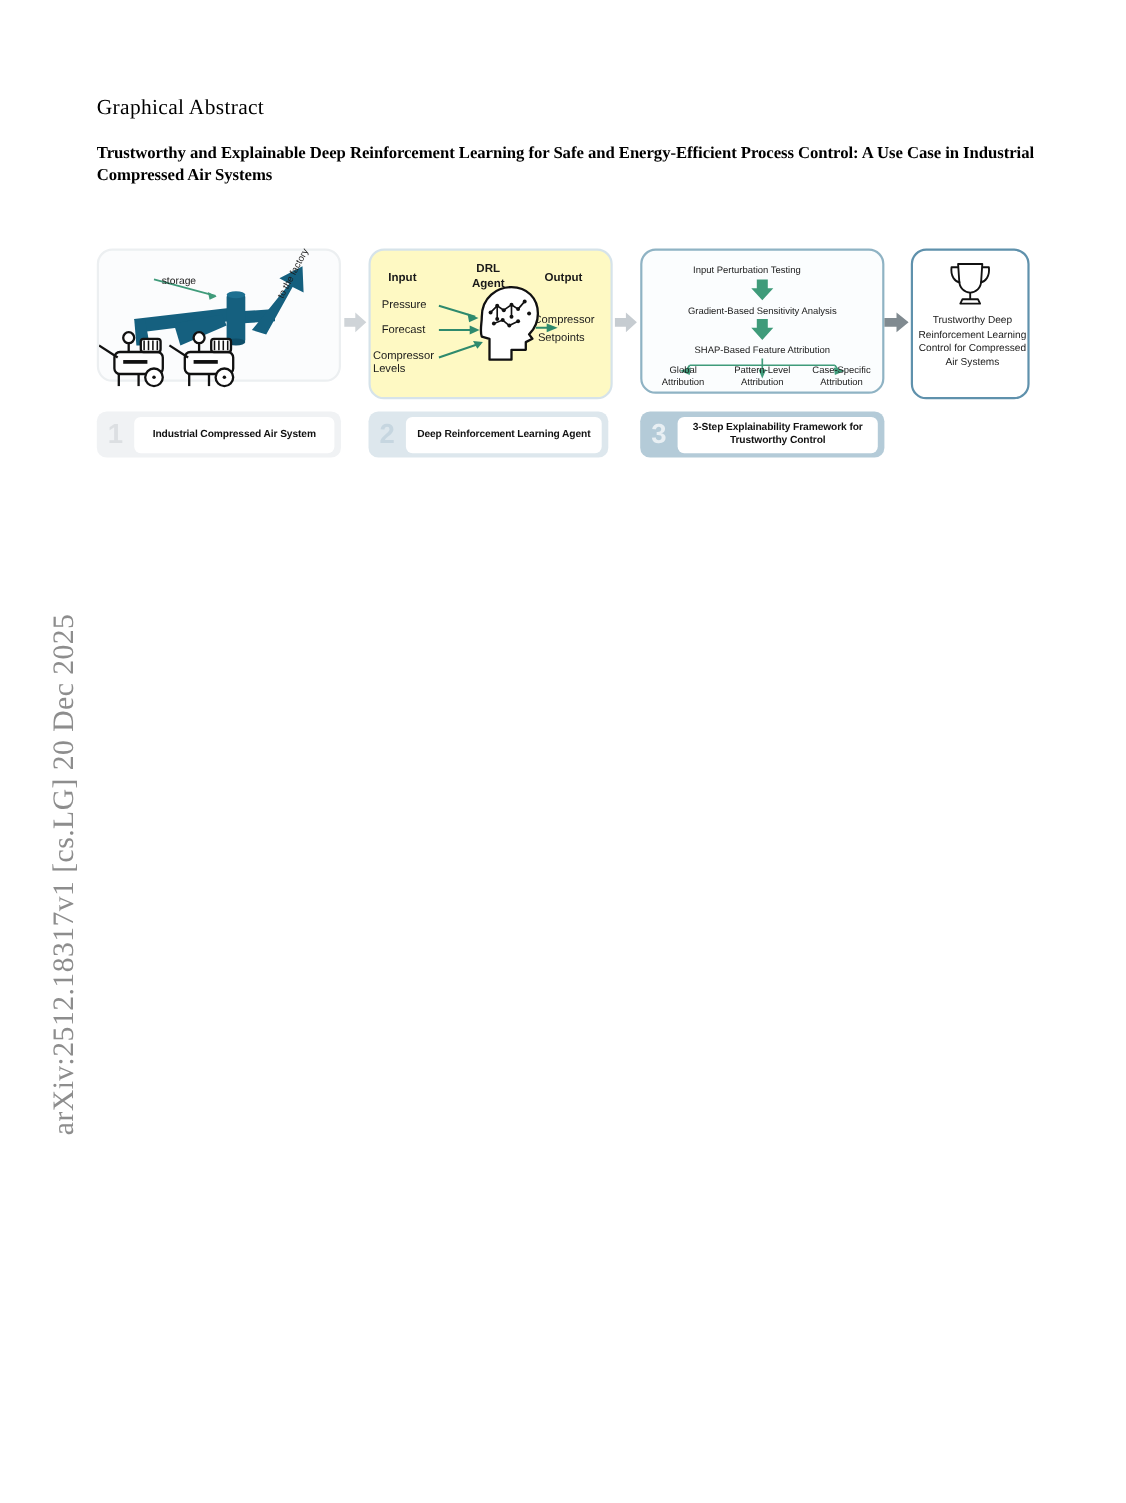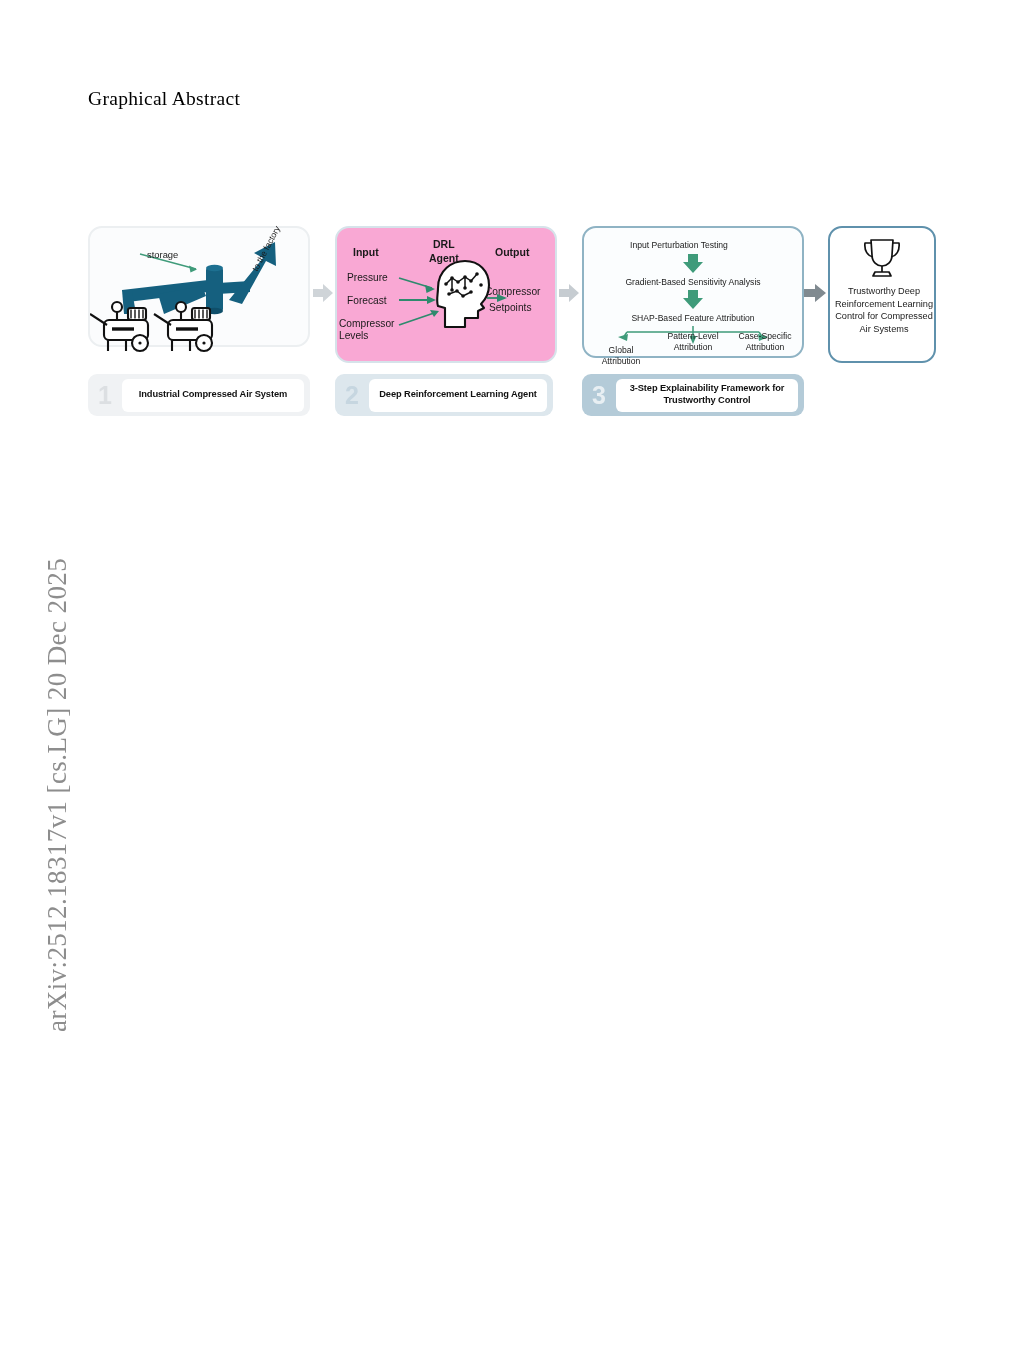--- a/index.html
+++ b/index.html
@@ -82,21 +82,21 @@
   .panel-outer {
     position: absolute;
     top: 0;
     border-radius: 14px;
     box-sizing: border-box;
   }
 
   
   .p1-outer { left: 0px;   width: 222px; height: 121px; border: 2px solid #eceff1; background:#fbfcfd; }
   
-  .p2-outer { left: 247px; width: 222px; height: 137px; border: 2px solid #d6e3ea; background:#f9a8d4; }
+  .p2-outer { left: 247px; width: 222px; height: 137px; border: 2px solid #d6e3ea; background:#fef9c3; }
   
   .p3-outer { left: 494px; width: 222px; height: 132px; border: 2.4px solid #8fb3c4; background:#fbfdfe; }
   
   .p4-outer { left: 740px; width: 108px; height: 137px; border: 2.4px solid #5f91ac; background:#ffffff;padding-left:20px; }
 
   
   .conn {
     position: absolute;
     top: 56px;
   }
@@ -210,20 +210,21 @@
 </style>
 </head>
 <body>
 
 <div class="arxiv-stamp">
   <div class="arxiv-stamp-text">arXiv:2512.18317v1  [cs.LG]  20 Dec 2025</div>
 </div>
 
 <div class="header">
   <h1 class="ga-title">Graphical Abstract</h1>
+  <h2 class="paper-title">Trustworthy and Explainable Deep Reinforcement Learning for Safe and Energy-Efficient Process Control: A Use Case in Industrial Compressed Air Systems</h2>
 </div>
 
 <div class="figure">
 
   <div class="panel-outer p1-outer">
     <svg width="218" height="133" viewBox="0 0 218 133">
 
       <path d="M32 62 L118 52 L118 64 L38 74 Z" fill="#15607f"></path>
 
       <path d="M32 62 L42 62 L46 86 L34 86 Z" fill="#15607f"></path>
@@ -381,21 +382,21 @@
         <path d="M43 104 L39 110"></path>
         <path d="M175 104 L179 110"></path>
       </g>
       <g fill="#3f9b7a">
         <path d="M34 109 L44 106 L43 113 Z"></path>
         <path d="M184 109 L174 106 L175 113 Z"></path>
         <path d="M109 116 L105.5 108 L112.5 108 Z"></path>
       </g>
     </svg>
 
-    <div class="p3-lab p3-leaf" style="left:4px; top:103px;margin-top:14px;">
+    <div class="p3-lab p3-leaf" style="left:4px; top:103px;">
       <span>Global</span><br>
       <span>Attribution</span>
     </div>
     <div class="p3-lab p3-leaf" style="left:76px; top:103px;">
       <span>Pattern-Level</span><br>
       <span>Attribution</span>
     </div>
     <div class="p3-lab p3-leaf" style="left:148px; top:103px;">
       <span>Case-Specific</span><br>
       <span>Attribution</span>

